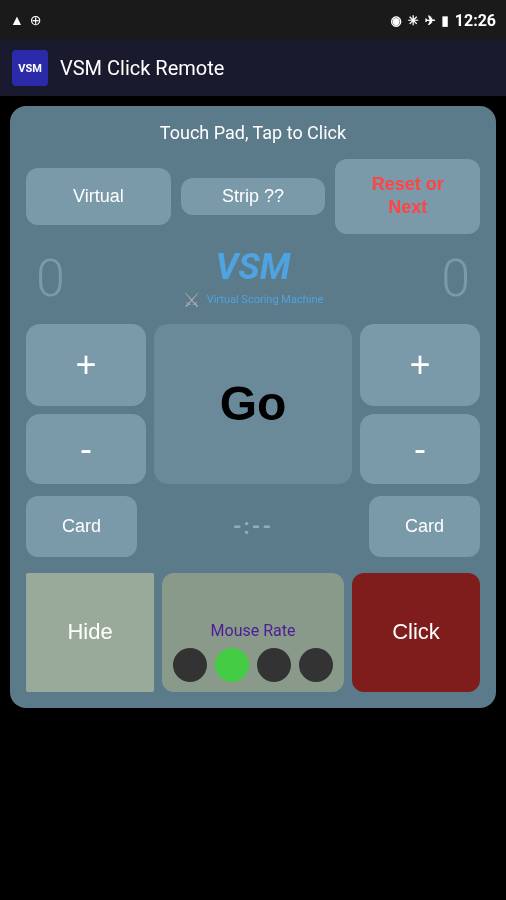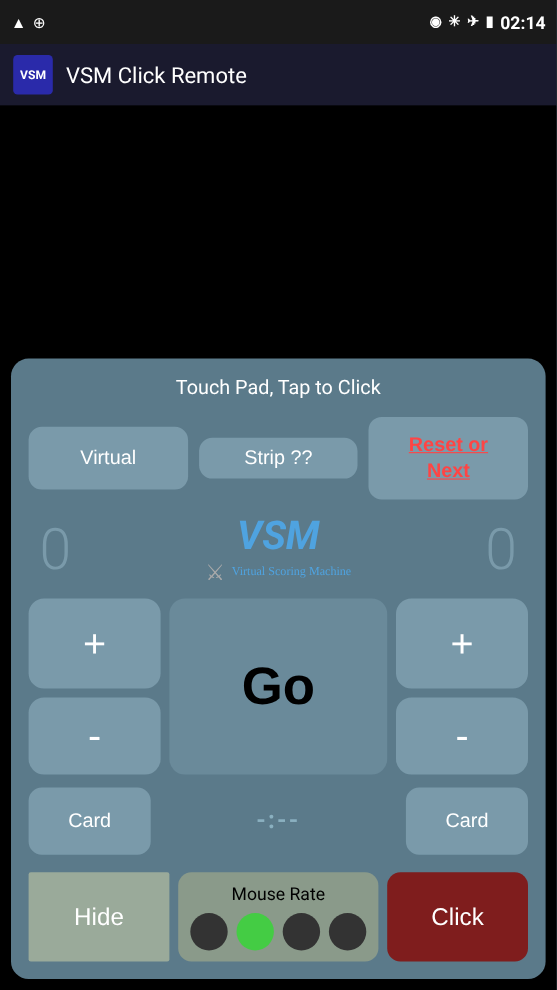--- a/index.html
+++ b/index.html
@@ -69,21 +69,21 @@
       font-size: 20px;
       font-weight: 400;
     }
 
     
     .content-area {
       width: 100%;
       height: calc(900px - 40px - 56px);
       background: #000;
       display: flex;
-      align-items: flex-end;
+      align-items: flex-start;
       justify-content: center;
       padding: 10px;
     }
 
     
     .main-panel {
       width: 490px;
       background: #5b7a8a;
       border-radius: 16px;
       padding: 16px;
@@ -137,21 +137,20 @@
       background: #7a9aaa;
       border: none;
       border-radius: 12px;
       color: #ff4444;
       font-size: 18px;
       font-weight: bold;
       padding: 14px 10px;
       cursor: pointer;
       text-align: center;
       line-height: 1.3;
-      text-decoration: underline;
     }
 
     
     .score-row {
       display: flex;
       align-items: center;
       justify-content: space-between;
       padding: 0 10px;
     }
 
@@ -181,21 +180,20 @@
     }
 
     .vsm-sword {
       color: #aaa;
       font-size: 20px;
     }
 
     .vsm-tagline {
       color: #4fa3e0;
       font-size: 11px;
-      font-family: Liberation Serif, serif;
     }
 
     
     .controls-grid {
       display: grid;
       grid-template-columns: 120px 1fr 120px;
       grid-template-rows: auto auto;
       gap: 8px;
     }
 
@@ -315,22 +313,23 @@
       border-radius: 12px;
       display: flex;
       flex-direction: column;
       align-items: center;
       justify-content: center;
       padding: 10px;
       gap: 8px;
     }
 
     .mouse-rate-label {
-      color: #000000;
+      color: #4c1d95;
       font-size: 16px;
+      margin-top: 38px;
     }
 
     .mouse-rate-dots {
       display: flex;
       gap: 8px;
       align-items: center;
     }
 
     .dot {
       width: 34px;
@@ -360,21 +359,21 @@
 <div class="status-bar">
   <div class="status-left">
     <span>▲</span>
     <span>⊕</span>
   </div>
   <div class="status-right">
     <span style="font-size:13px;">◉</span>
     <span style="font-size:13px;">✳</span>
     <span style="font-size:13px;">✈</span>
     <span style="font-size:13px;">▮</span>
-    <span>02:14</span>
+    <span>12:26</span>
   </div>
 </div>
 
 <div class="app-bar">
   <div class="app-logo">
     <span>VSM</span>
   </div>
   <span class="app-title">VSM Click Remote</span>
 </div>
 

